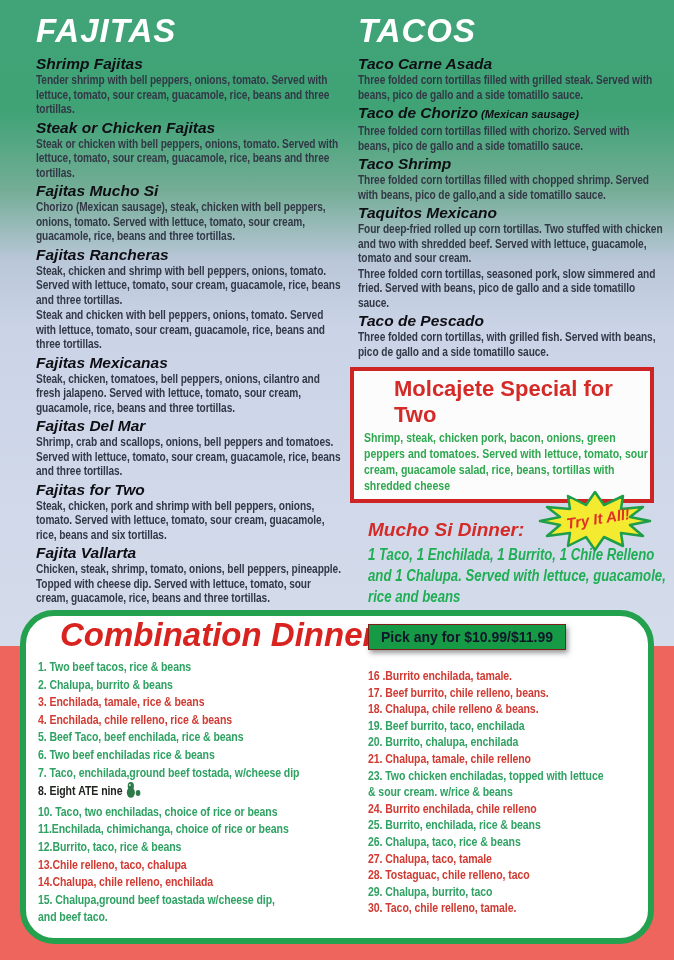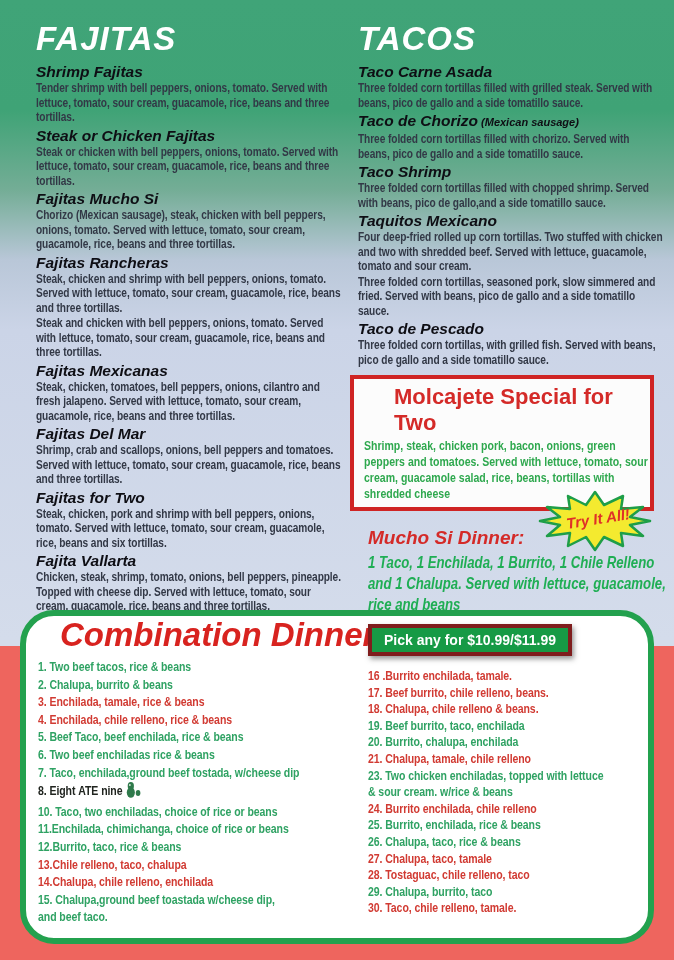--- a/index.html
+++ b/index.html
@@ -3,36 +3,36 @@
 <meta charset="utf-8">
 <style>
   html,body{margin:0;padding:0;background:#888;}
   .page{position:relative;width:674px;height:960px;overflow:hidden;
     font-family:"Liberation Sans",sans-serif;
     background:linear-gradient(180deg,#40a478 0px,#3fa376 110px,#74ad96 190px,#b9c7d8 260px,#cbd4e7 330px,#d4dceb 640px,#d4dceb 960px);}
   .red-band{position:absolute;left:0;top:646px;width:674px;height:314px;background:#ee655e;}
   .col{position:absolute;top:8px;}
   .col-left{left:36px;width:312px;}
   .col-right{left:358px;width:314px;}
-  .sec-title{font-size:33px;font-style:italic;font-weight:bold;color:#ffffff;margin:12px 0 5px 0;letter-spacing:1px;}
+  .sec-title{font-size:33px;font-style:italic;font-weight:bold;color:#ffffff;margin:4px 0 5px 0;letter-spacing:1px;}
   .mi h3{font-size:15.5px;line-height:17px;font-weight:bold;color:#0e0e14;margin:2px 0 1px;font-style:italic;}
   .mi h3 .note{font-size:11px;font-weight:600;letter-spacing:0;text-align:right;}
   .nx{transform:scaleX(0.78);transform-origin:0 0;width:392px;}
   .mi p{font-size:13px;line-height:14.5px;color:#323846;margin:0 0 1px;font-weight:600;letter-spacing:-0.1px;}
   .molcajete{margin:8px 0 0 -8px;width:282px;border:4px solid #cf2424;background:#fcfcfc;padding:3px 4px 5px 10px;}
   .molcajete h3{color:#d42a28;font-size:22px;font-weight:bold;margin:2px 0 2px 30px;}
   .molcajete p{color:#2ea84e;font-weight:bold;font-size:13.5px;line-height:16px;margin:0;}
   .mucho{margin:16px 0 0 10px;}
   .mucho h3{color:#d42a28;font-style:italic;font-size:19px;margin:0 0 3px;}
   .mucho .mdesc{color:#1fae54;font-weight:bold;font-style:italic;font-size:16.5px;line-height:21px;transform:scaleX(0.8);transform-origin:0 0;width:380px;margin:0;}
   .burst{position:absolute;left:538px;top:490px;width:116px;height:64px;z-index:6;}
   .burst-label{position:absolute;left:13px;top:20px;width:94px;transform:rotate(-9deg);color:#e03028;font-weight:bold;font-style:italic;font-size:15px;text-align:center;}
   .combo{position:absolute;left:20px;top:610px;width:622px;height:322px;background:#ffffff;border:6px solid #23a14e;border-radius:34px;z-index:4;}
   .combo-title{position:absolute;left:34px;top:0px;font-size:33px;font-style:italic;font-weight:bold;color:#d8231f;margin:0;}
-  .price-btn{position:absolute;left:342px;top:8px;background:#169a45;color:#ffffff;font-weight:bold;font-size:14px;padding:4px 12px;border:4px solid #7f1d1d;box-shadow:2px 3px 5px rgba(50,50,50,.5);}
+  .price-btn{position:absolute;left:342px;top:8px;background:#169a45;color:#0f172a;font-weight:bold;font-size:14px;padding:4px 12px;border:1px solid #7f1d1d;box-shadow:2px 3px 5px rgba(50,50,50,.5);}
   .combo-list{position:absolute;font-size:13.5px;font-weight:bold;letter-spacing:-0.1px;}
   #combo-left{left:12px;top:42px;}
   #combo-right{left:342px;top:52px;}
   .combo-item{white-space:pre-line;line-height:17.6px;}
   #combo-right .combo-item{line-height:16.6px;}
   .c-green{color:#2fa263}.c-red{color:#d13a32}.c-black{color:#20241f}
   .ate-icon{display:inline-block;vertical-align:-3px;}
 </style>
 </head>
 <body>

